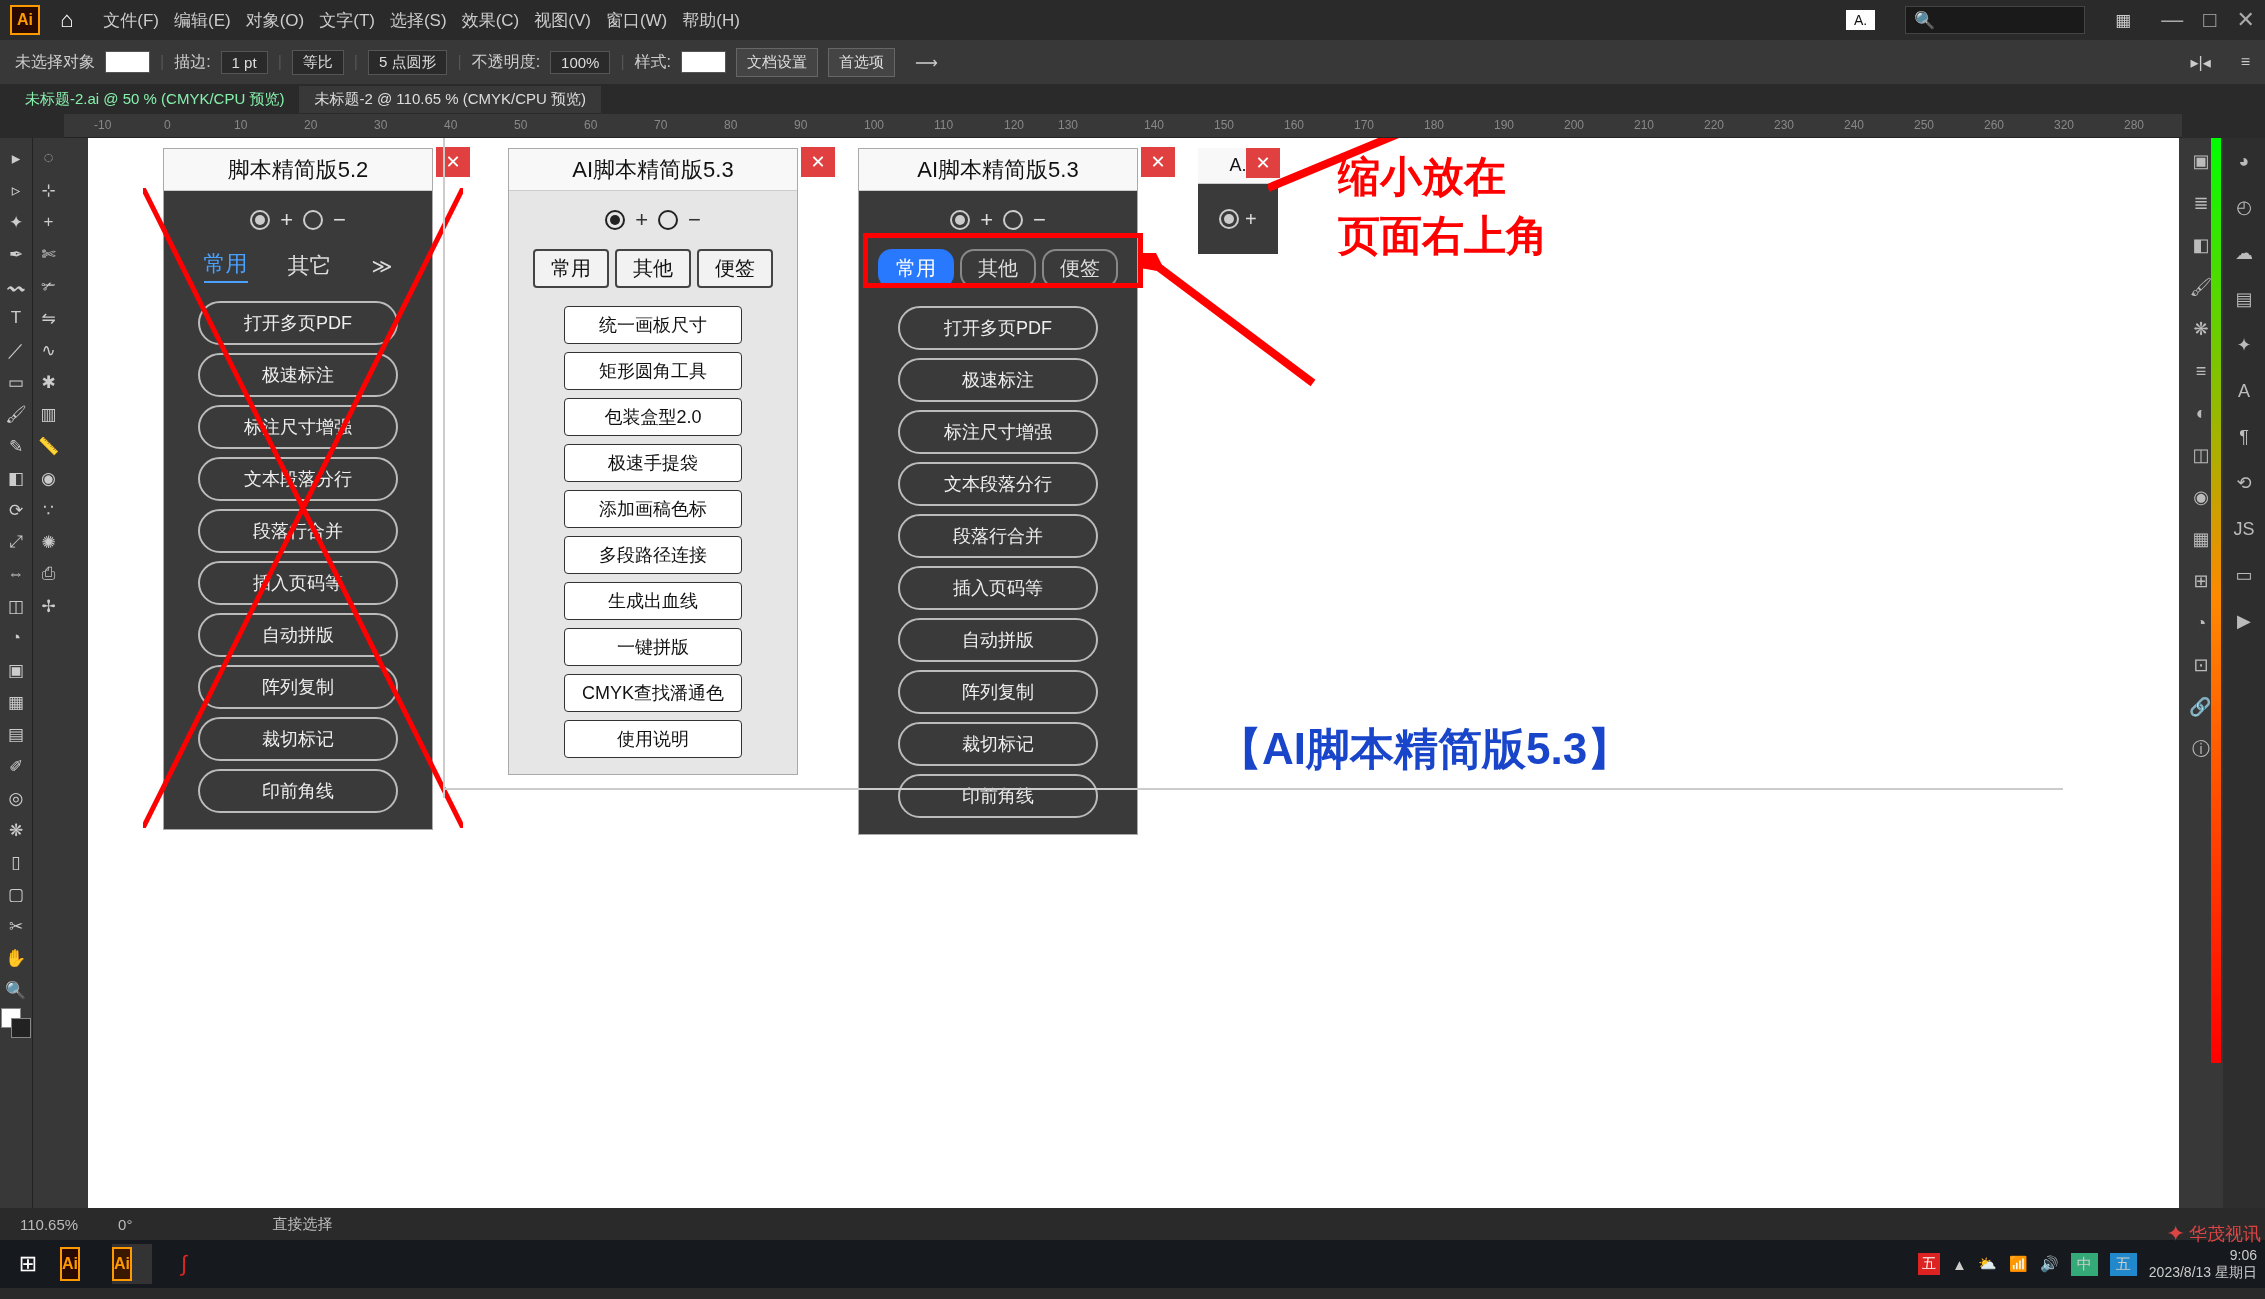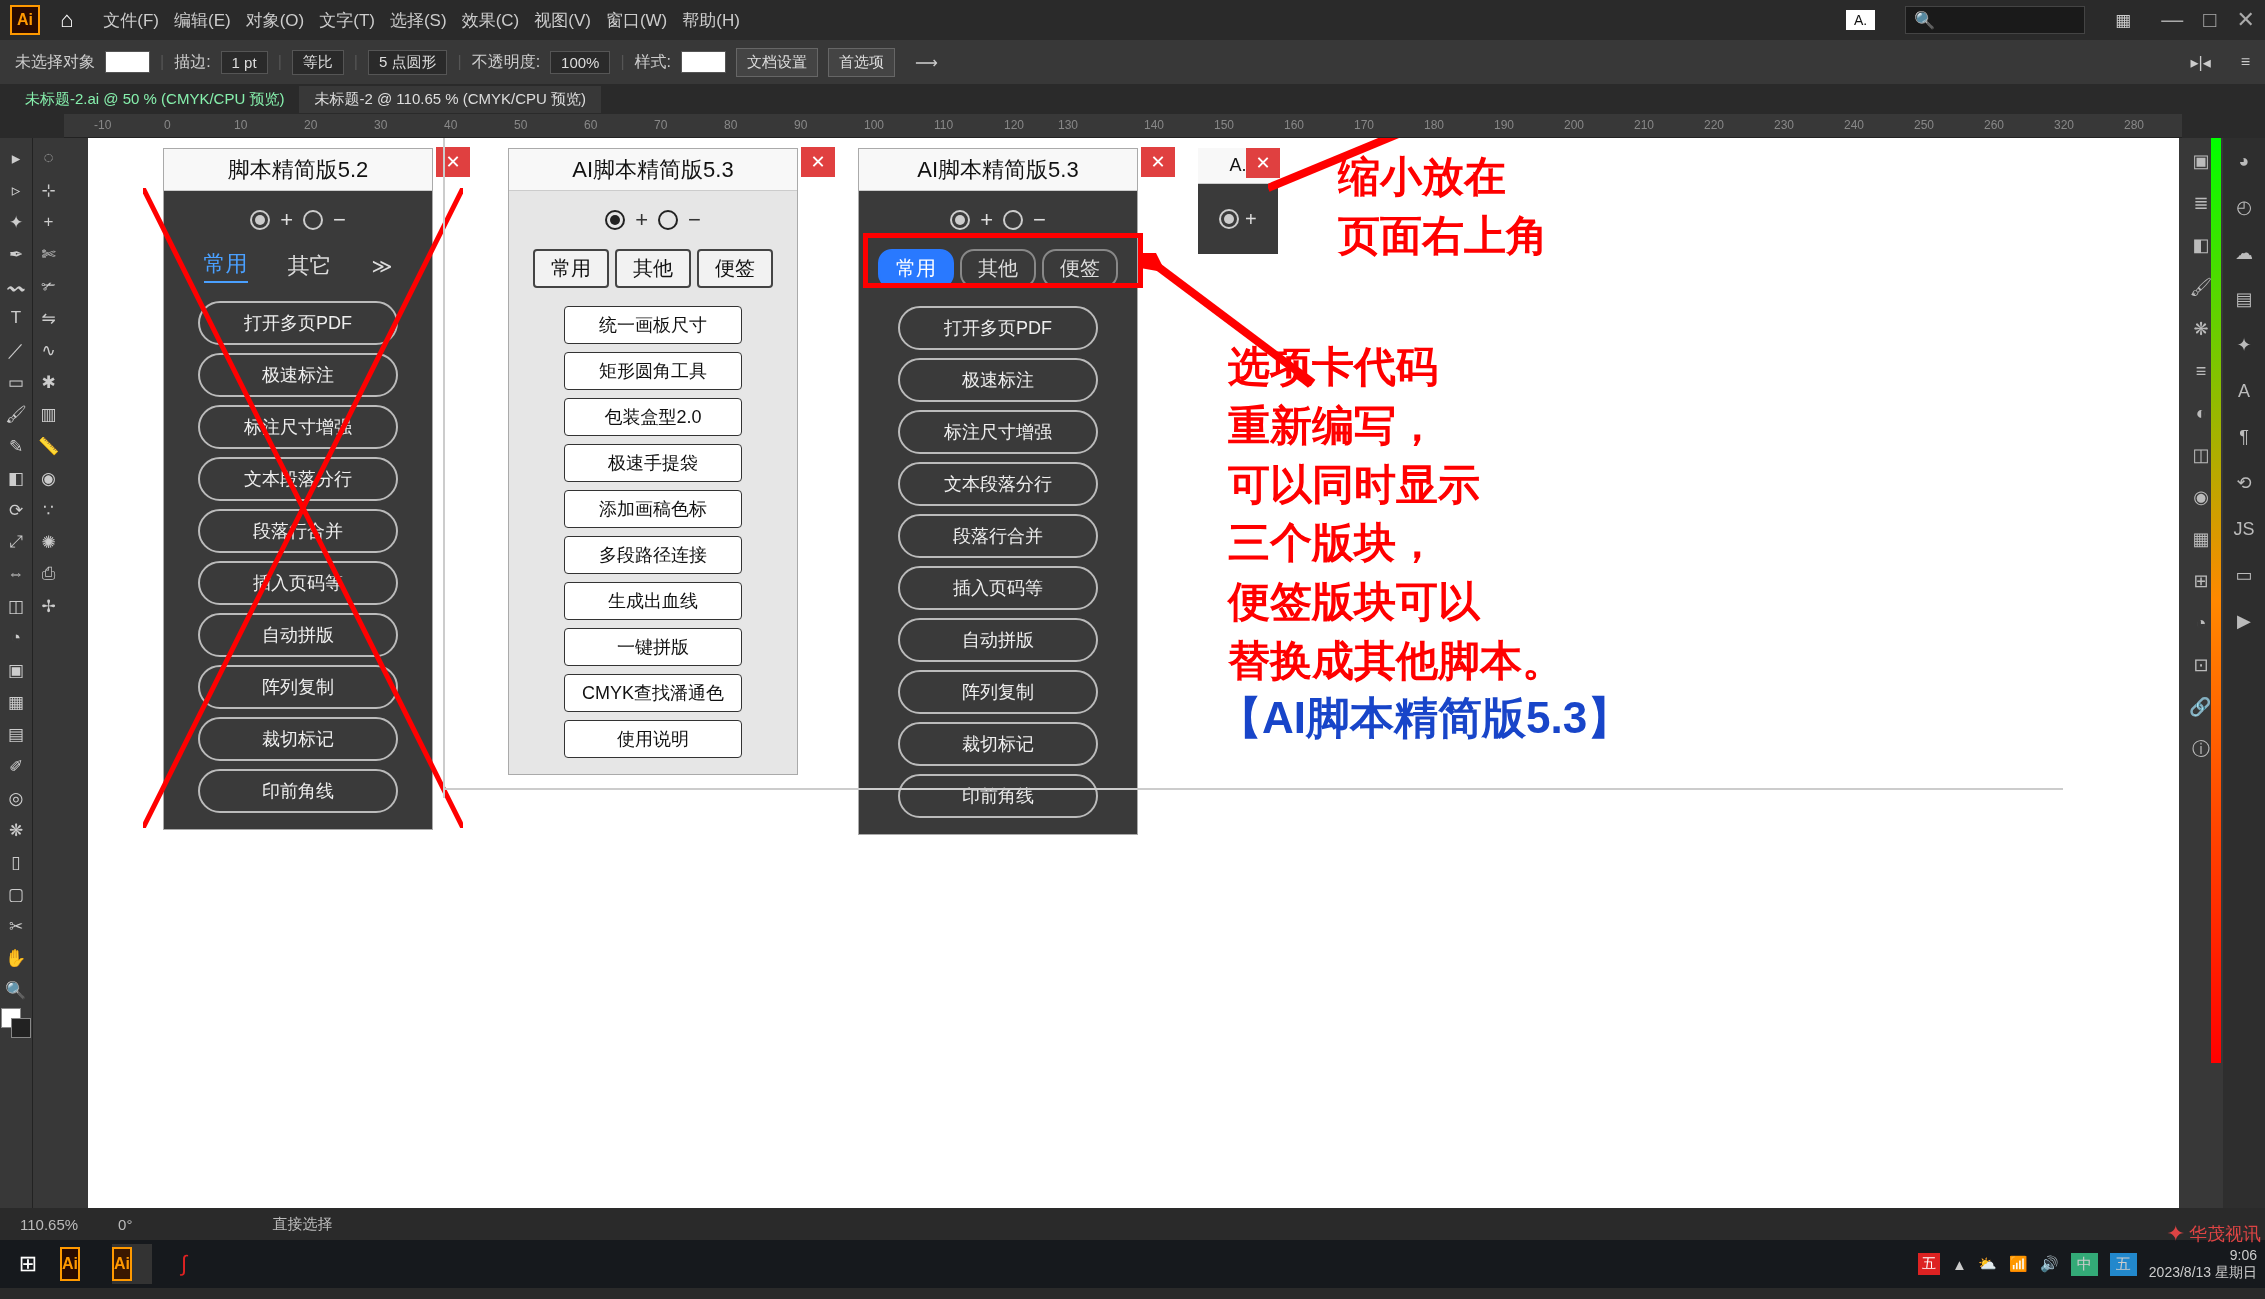--- a/index.html
+++ b/index.html
@@ -325,29 +325,21 @@
             <path d="M12,0 L0,6 L12,12 Z" fill="red"></path>
           </marker>
         </defs>
       <line x1="170" y1="130" x2="10" y2="10" stroke="red" stroke-width="8" marker-end="url(#ah2)"></line>
     </svg>
 
     <div class="anno" style="left:1250px;top:10px;font-size:42px">
       <div>缩小放在</div>
         <div>页面右上角</div>
     </div>
-    <div class="anno" style="left:1140px;top:200px;font-size:42px">
-      <div>选项卡代码</div>
-        <div>重新编写，</div>
-        <div>可以同时显示</div>
-      <div>三个版块，</div>
-        <div>便签版块可以</div>
-        <div>替换成其他脚本。</div>
-    </div>
-    <div class="anno anno-title" style="left:1130px;top:549px;font-size:44px">【AI脚本精简版5.3】</div>
+    <div class="anno anno-title" style="left:1130px;top:580px;font-size:44px">【AI脚本精简版5.3】</div>
 
     <div style="position:absolute;left:355px;top:650px;width:1620px;height:2px;background:#ccc"></div>
     <div style="position:absolute;left:355px;top:0;width:2px;height:660px;background:#ccc"></div>
   </div>
 
   <div class="panel-right">
     <div class="pr-icon">▣</div>
     <div class="pr-icon">≣</div>
     <div class="pr-icon">◧</div>
     <div class="pr-icon">🖌</div>

